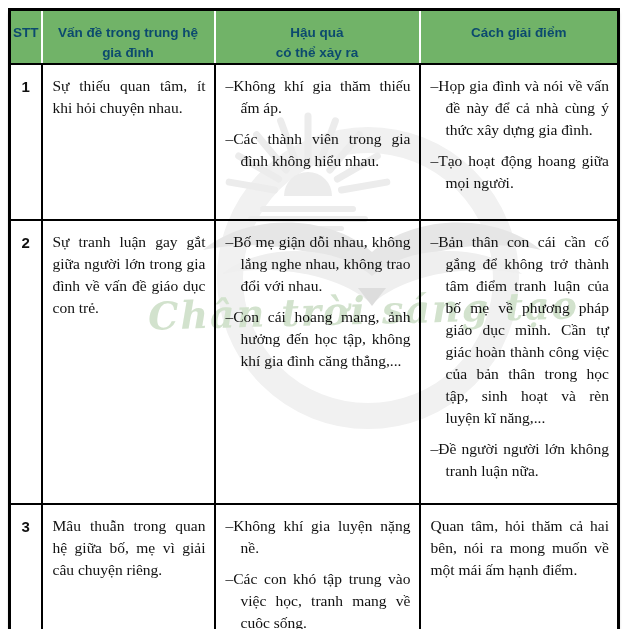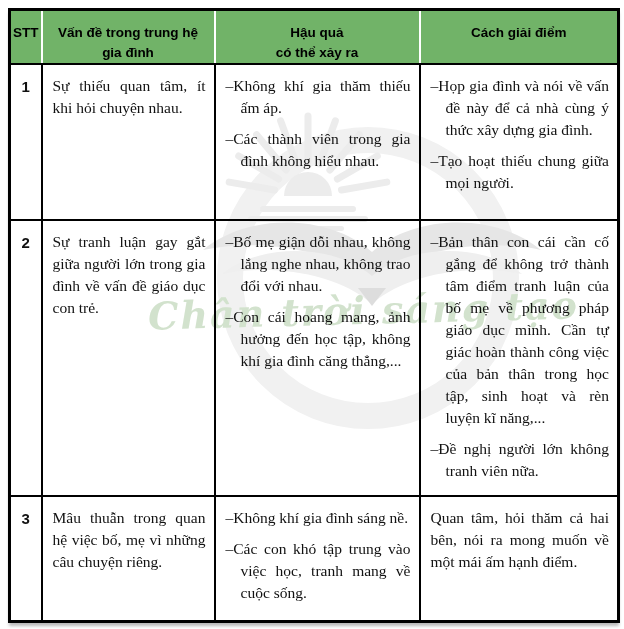--- a/index.html
+++ b/index.html
@@ -43,21 +43,21 @@
     width: 609px;
     z-index: 1;
     border-collapse: collapse;
     table-layout: fixed;
     background: transparent;
     border: 3px solid #000000;
     box-shadow: 0 4px 3px -1px rgba(0,0,0,0.28);
   }
   th {
     background: #71b368;
-    color: #000000;
+    color: #0c4a6e;
     font-family: "Liberation Sans", sans-serif;
     font-weight: bold;
     font-size: 13.5px;
     line-height: 1.45;
     text-align: center;
     vertical-align: top;
     padding-top: 12px;
     white-space: pre-line;
     border-left: 2px solid #ffffff;
     border-bottom: 2px solid #000000;
@@ -70,21 +70,21 @@
     line-height: 1.42;
     background: transparent;
   }
   td.stt {
     text-align: center;
     font-family: "Liberation Sans", sans-serif;
     font-weight: bold;
     font-size: 15px;
     padding-top: 11px;
   }
-  td.cell { padding: 10px 8px 4px 10px; margin-left: 48px; }
+  td.cell { padding: 10px 8px 12px 10px; margin-left: 48px; }
   td.cell p { text-align: justify; margin-bottom: 9px; }
   td.cell p.li {
     padding-left: 15px;
     text-indent: -15px;
   }
   td.cell p.li::before { content: "\2013 "; }
   tr.hdr   { height: 54px; }
   tr.row-1 { height: 156px; }
   tr.row-2 { height: 274px; }
   tr.row-3 { height: 126px; }
@@ -149,46 +149,46 @@
       <td class="stt">1</td>
       <td class="cell">
         <p>Sự thiếu quan tâm, ít khi hỏi chuyện nhau.</p>
       </td>
       <td class="cell">
         <p class="li">Không khí gia thăm thiếu ấm áp.</p>
         <p class="li">Các thành viên trong gia đình không hiểu nhau.</p>
       </td>
       <td class="cell">
         <p class="li">Họp gia đình và nói về vấn đề này để cả nhà cùng ý thức xây dựng gia đình.</p>
-        <p class="li">Tạo hoạt thiếu chung giữa mọi người.</p>
+        <p class="li">Tạo hoạt động hoang giữa mọi người.</p>
       </td>
     </tr>
 
     <tr class="row-2">
       <td class="stt">2</td>
       <td class="cell">
         <p>Sự tranh luận gay gắt giữa người lớn trong gia đình về vấn đề giáo dục con trẻ.</p>
       </td>
       <td class="cell">
         <p class="li">Bố mẹ giận dỗi nhau, không lắng nghe nhau, không trao đổi với nhau.</p>
         <p class="li">Con cái hoang mang, ảnh hưởng đến học tập, không khí gia đình căng thẳng,...</p>
       </td>
       <td class="cell">
         <p class="li">Bản thân con cái cần cố gắng để không trở thành tâm điểm tranh luận của bố mẹ về phương pháp giáo dục mình. Cần tự giác hoàn thành công việc của bản thân trong học tập, sinh hoạt và rèn luyện kĩ năng,...</p>
-        <p class="li">Đề nghị người lớn không tranh viên nữa.</p>
+        <p class="li">Đề người người lớn không tranh luận nữa.</p>
       </td>
     </tr>
 
     <tr class="row-3">
       <td class="stt">3</td>
       <td class="cell">
-        <p>Mâu thuẫn trong quan hệ việc bố, mẹ vì những câu chuyện riêng.</p>
+        <p>Mâu thuẫn trong quan hệ giữa bố, mẹ vì giải câu chuyện riêng.</p>
       </td>
       <td class="cell">
-        <p class="li">Không khí gia đình sáng nề.</p>
+        <p class="li">Không khí gia luyện nặng nề.</p>
         <p class="li">Các con khó tập trung vào việc học, tranh mang về cuộc sống.</p>
       </td>
       <td class="cell">
         <p>Quan tâm, hỏi thăm cả hai bên, nói ra mong muốn về một mái ấm hạnh điểm.</p>
       </td>
     </tr>
   </tbody>
     </table>
 
 </div>

